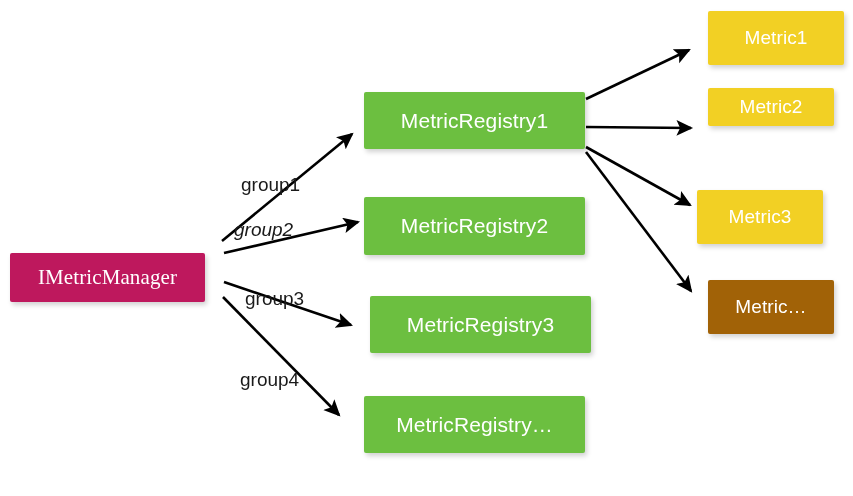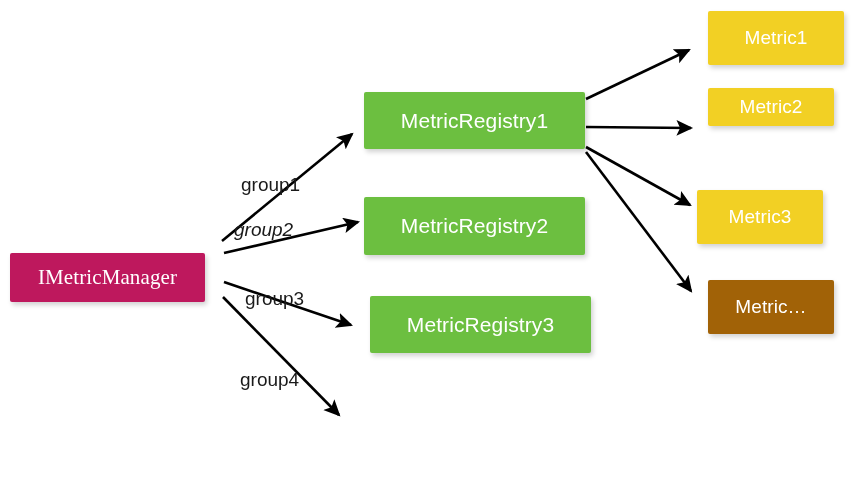--- a/index.html
+++ b/index.html
@@ -101,20 +101,23 @@
   </div>
 
   <div class="node node-registry" style="left:364px; top:197px; width:221px; height:58px; background:#6cbf40;">
     <span>MetricRegistry2</span>
   </div>
 
   <div class="node node-registry" style="left:364px; top:296px; width:221px; height:57px; background:#6cbf40;margin-left:6px;">
     <span>MetricRegistry3</span>
   </div>
 
+  <div class="node node-registry" style="left:364px; top:396px; width:221px; height:57px; background:#6cbf40;">
+    <span>MetricRegistry…</span>
+  </div>
 
   <div class="node node-metric" style="left:708px; top:11px; width:136px; height:54px; background:#f2d024;">
     <span>Metric1</span>
   </div>
 
   <div class="node node-metric" style="left:708px; top:88px; width:126px; height:38px; background:#f2d024;">
     <span>Metric2</span>
   </div>
 
   <div class="node node-metric" style="left:697px; top:190px; width:126px; height:54px; background:#f2d024;">

